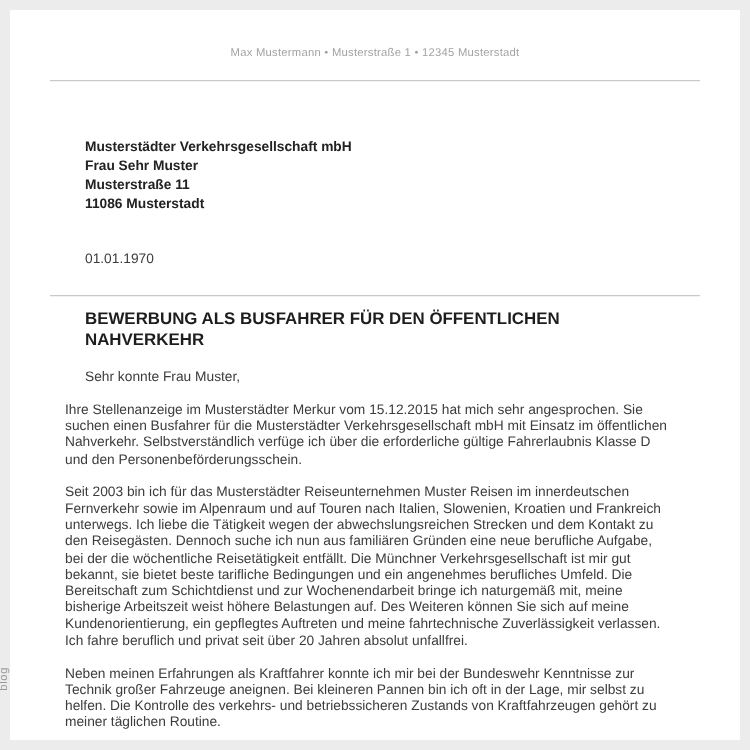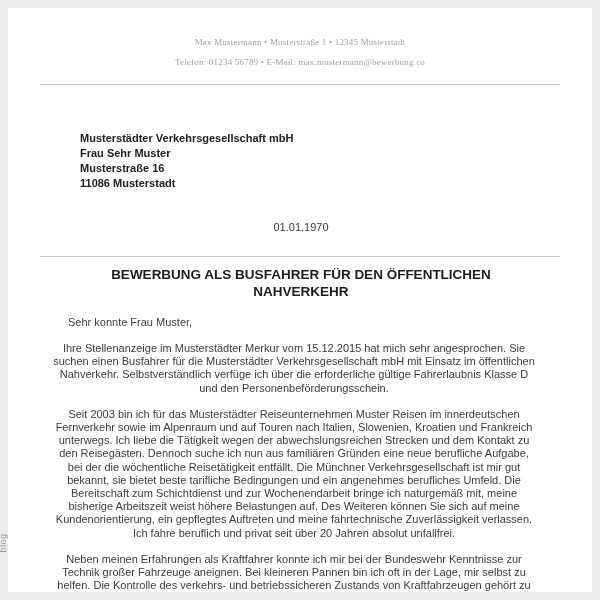--- a/index.html
+++ b/index.html
@@ -19,90 +19,88 @@
     background: #ffffff;
     padding: 24px 32px 0 32px;
     overflow: hidden;
   }
   .letter-head {
     text-align: center;
     color: #a3a3a3;
     font-size: 9px;
     letter-spacing: 0.2px;
   }
-  .head-line { line-height: 20px; font-family: Liberation Serif, serif; }
+  .head-line { line-height: 20px; }
   hr.rule {
     border: none;
     border-top: 1px solid #c9c9c9;
     margin: 12px 0 0 0;
   }
   .recipient {
-    margin: 46px 26px 0 40px;
+    margin: 46px 26px 0 28px;
     font-weight: bold;
     color: #222222;
     font-size: 11px;
     line-height: 15px;
   }
   .date {
     margin: 30px 26px 0 28px;
-    text-align: center;
+    text-align: left;
     color: #3c3c3c;
     font-size: 11px;
     line-height: 13px;
   }
   hr.rule-subject { margin-top: 22px; }
   .subject {
     margin: 9px 26px 16px 28px;
     font-weight: bold;
     color: #1d1d1d;
     font-size: 13.5px;
     line-height: 17px;
     text-transform: uppercase;
-    text-align: center;
   }
   .salutation {
     margin: 15px 26px 0 28px;
     color: #3c3c3c;
     font-size: 11px;
     line-height: 13px;
   }
   p.para {
     margin: 13px 24px 0 12px;
     color: #3c3c3c;
     font-size: 11px;
     line-height: 13.2px;
-    text-align: center;
+    text-align: left;
   }
   .watermark {
     position: absolute;
     left: -7px;
     top: 538px;
     transform: rotate(-90deg);
     color: #9a9a9a;
     font-size: 9px;
     letter-spacing: 0.5px;
   }
 </style>
 </head>
 <body>
 
 <div class="frame">
   <div class="page">
 
     <div class="letter-head">
       <div class="head-line">Max Mustermann • Musterstraße 1 • 12345 Musterstadt</div>
-      <div class="head-line">Telefon: 01234 56789 • E-Mail: max.mustermann@bewerbung.co</div>
     </div>
 
     <hr class="rule">
 
     <div class="recipient">
       <div>Musterstädter Verkehrsgesellschaft mbH</div>
       <div>Frau Sehr Muster</div>
-      <div>Musterstraße 16</div>
+      <div>Musterstraße 11</div>
       <div>11086 Musterstadt</div>
     </div>
 
     <div class="date">01.01.1970</div>
 
     <hr class="rule rule-subject">
 
     <div class="subject">BEWERBUNG ALS BUSFAHRER FÜR DEN ÖFFENTLICHEN NAHVERKEHR</div>
 
     <div class="salutation">Sehr konnte Frau Muster,</div>

